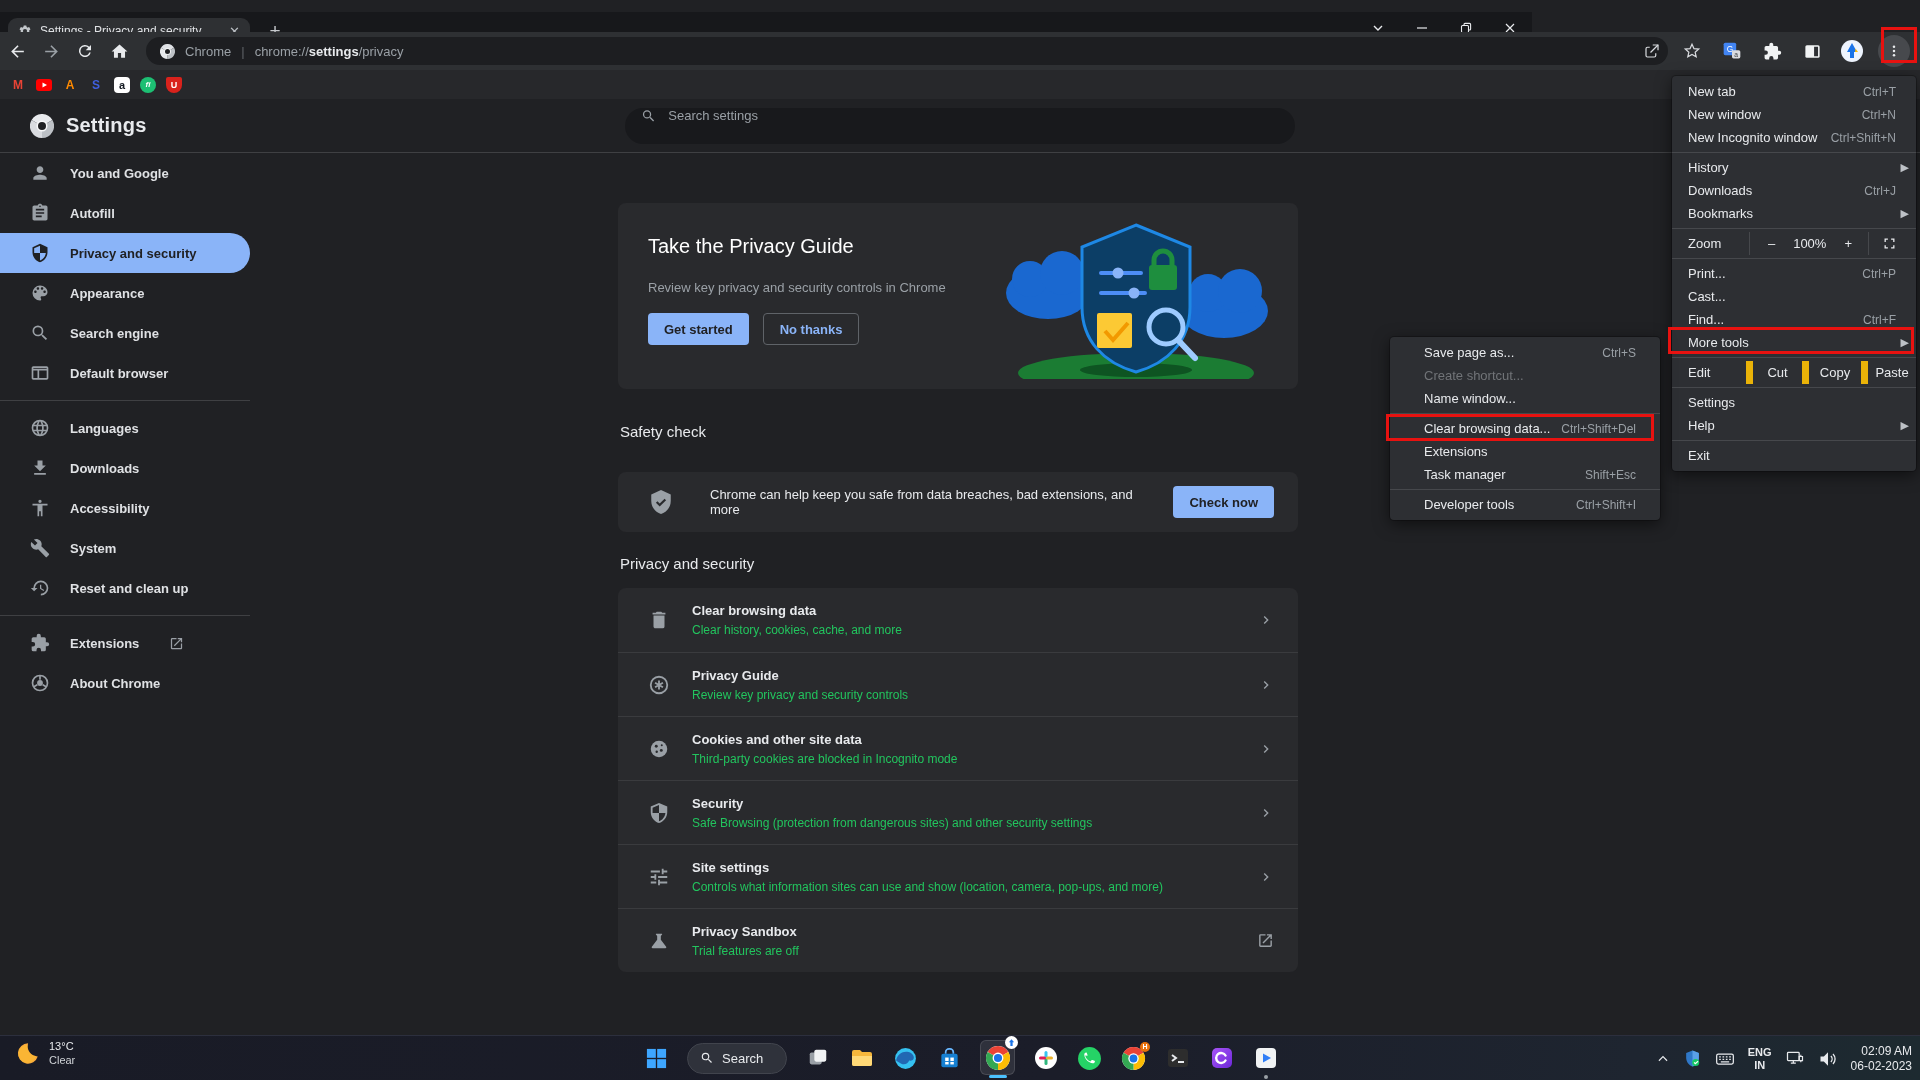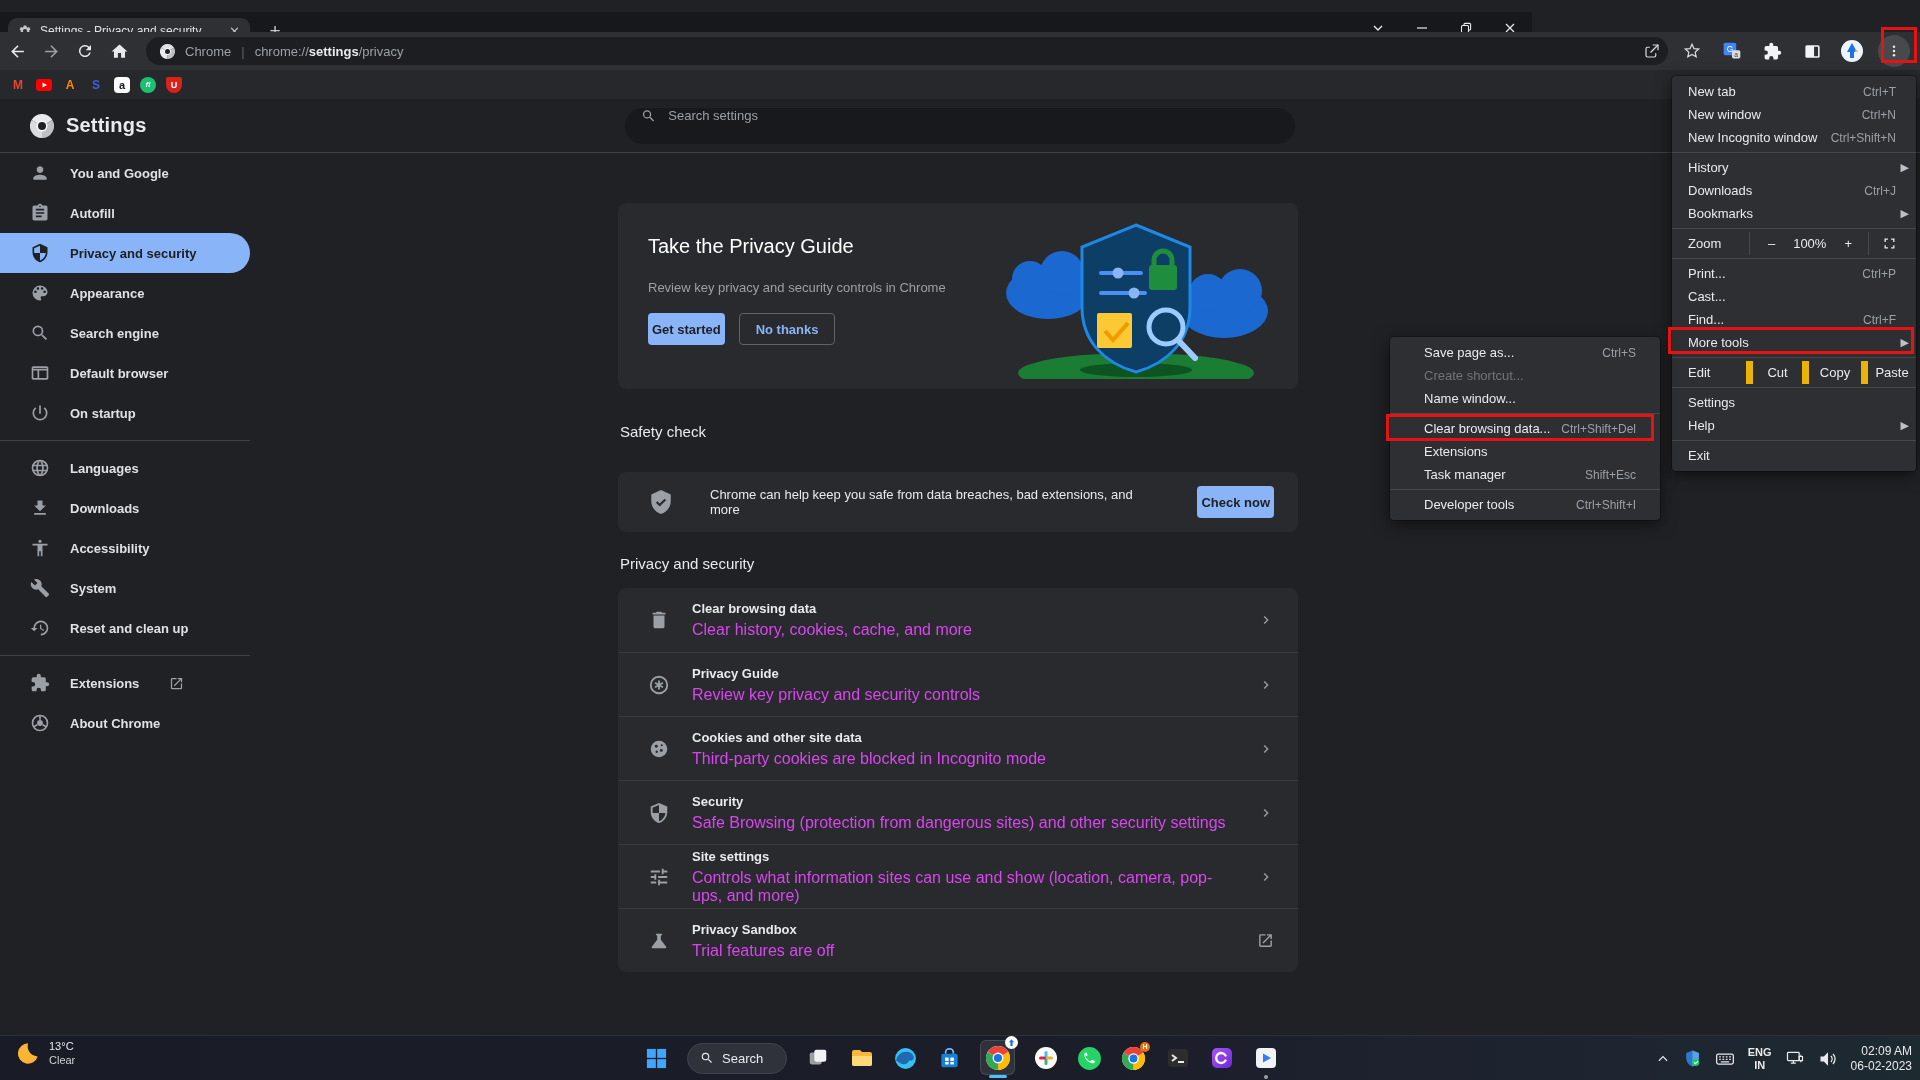--- a/index.html
+++ b/index.html
@@ -46,34 +46,34 @@
   .side-item.selected { background:#8ab4f8; border-radius:0 20px 20px 0; color:#202124; }
   .side-sep { height:1px; background:#3f4043; margin:7px 0; width:250px; }
   .ext-link { margin-left:10px; }
 
   .main-col { position:absolute; left:618px; top:0; width:680px; }
   .card { background:#292a2d; border-radius:8px; position:relative; }
   .guide-card { position:absolute; left:0; top:104px; width:680px; height:186px; }
   .guide-title { position:absolute; left:30px; top:32px; font-size:20px; color:#ffffff; }
   .guide-sub { position:absolute; left:30px; top:77px; font-size:13px; color:#9aa0a6; }
   .guide-btns { position:absolute; left:30px; top:110px; display:flex; gap:14px; }
-  .btn-primary { height:32px; padding:0 4px; background:#8ab4f8; color:#202124; border:none; border-radius:4px; font-size:13px; font-weight:700; font-family:"Liberation Sans",sans-serif; }
+  .btn-primary { height:32px; padding:0 16px; background:#8ab4f8; color:#202124; border:none; border-radius:4px; font-size:13px; font-weight:700; font-family:"Liberation Sans",sans-serif; }
   .btn-secondary { height:32px; padding:0 16px; background:transparent; color:#8ab4f8; border:1px solid #5f6368; border-radius:4px; font-size:13px; font-weight:700; font-family:"Liberation Sans",sans-serif; }
   .guide-illu { position:absolute; right:26px; top:12px; }
 
   .sec-heading { position:absolute; left:2px; font-size:15px; color:#e8eaed; font-weight:400; }
   .safety-card { position:absolute; left:0; top:373px; width:680px; height:60px; display:flex; align-items:center; padding:0 24px 0 30px; gap:36px; }
   .safety-text { font-size:13px; color:#e8eaed; flex:1; }
 
   .ps-card { position:absolute; left:0; top:489px; width:680px; }
   .ps-row { position:relative; height:64px; display:flex; align-items:center; padding:0 24px 0 30px; gap:22px; }
   .ps-row + .ps-row { border-top:1px solid #3a3b3e; }
   .ps-texts { flex:1; }
   .ps-title { font-size:13px; color:#e8eaed; font-weight:700; margin-bottom:5px; }
-  .ps-sub { font-size:16px; color:#d946ef; }
+  .ps-sub { font-size:12px; color:#22c55e; }
 
   
   .menu-panel { position:absolute; background:#2d2f33; border-radius:4px; box-shadow:0 4px 16px rgba(0,0,0,.55), 0 0 0 1px rgba(0,0,0,.25); padding:4px 0; z-index:50; }
   #main-menu { left:1672px; top:76px; width:244px; }
   #more-tools-menu { left:1390px; top:337px; width:270px; }
   .mi { height:23px; display:flex; align-items:center; padding:0 20px 0 16px; font-size:13px; color:#e8eaed; position:relative; }
   #more-tools-menu .mi { padding-left:34px; padding-right:24px; }
   .mi .shortcut { margin-left:auto; color:#9aa0a6; font-size:12px; }
   .mi .arrow { position:absolute; right:7px; color:#bdc1c6; font-size:11px; }
   .mi.disabled { color:#717478; }
@@ -299,26 +299,20 @@
       <svg class="sicon" viewBox="0 0 24 24">
           <path fill="#9aa0a6" d="M15.5 14h-.79l-.28-.27A6.47 6.47 0 0 0 16 9.5 6.5 6.5 0 1 0 9.5 16c1.61 0 3.09-.59 4.23-1.57l.27.28v.79l5 4.99L20.49 19l-4.99-5zm-6 0A4.5 4.5 0 1 1 14 9.5 4.49 4.49 0 0 1 9.5 14z"></path>
         </svg>
       <span>Search engine</span>
     </div>
     <div class="side-item">
       <svg class="sicon" viewBox="0 0 24 24">
           <path fill="#9aa0a6" d="M20 4H4c-1.1 0-2 .9-2 2v12c0 1.1.9 2 2 2h16c1.1 0 2-.9 2-2V6c0-1.1-.9-2-2-2zm0 14h-9V9h9v9zM9 18H4V9h5v9zM20 7H4V6h16v1z"></path>
         </svg>
       <span>Default browser</span>
-    </div>
-    <div class="side-item">
-      <svg class="sicon" viewBox="0 0 24 24">
-          <path fill="#9aa0a6" d="M13 3h-2v10h2V3zm4.83 2.17-1.42 1.42A6.92 6.92 0 0 1 19 12a7 7 0 1 1-11.41-5.41L6.17 5.17A8.93 8.93 0 0 0 3 12a9 9 0 1 0 14.83-6.83z"></path>
-        </svg>
-      <span>On startup</span>
     </div>
     <div class="side-sep"></div>
     <div class="side-item">
       <svg class="sicon" viewBox="0 0 24 24">
           <path fill="#9aa0a6" d="M12 2a10 10 0 1 0 0 20 10 10 0 0 0 0-20zm7 6h-3a15.4 15.4 0 0 0-1.38-3.56A8 8 0 0 1 19 8zM12 4c.83 1.2 1.48 2.53 1.91 4h-3.82C10.52 6.53 11.17 5.2 12 4zM4.26 14a8.1 8.1 0 0 1 0-4h3.38a16.5 16.5 0 0 0 0 4H4.26zm.74 2h3a15.4 15.4 0 0 0 1.38 3.56A8 8 0 0 1 5 16zm3-8H5a8 8 0 0 1 4.38-3.56A15.4 15.4 0 0 0 8 8zm4 12c-.83-1.2-1.48-2.53-1.91-4h3.82A13.9 13.9 0 0 1 12 20zm2.34-6H9.66a14.6 14.6 0 0 1 0-4h4.68a14.6 14.6 0 0 1 0 4zm.25 5.56A15.4 15.4 0 0 0 16 16h3a8 8 0 0 1-4.41 3.56zM16.36 14a16.5 16.5 0 0 0 0-4h3.38a8.1 8.1 0 0 1 0 4h-3.38z"></path>
         </svg>
       <span>Languages</span>
     </div>
     <div class="side-item">
       <svg class="sicon" viewBox="0 0 24 24">

